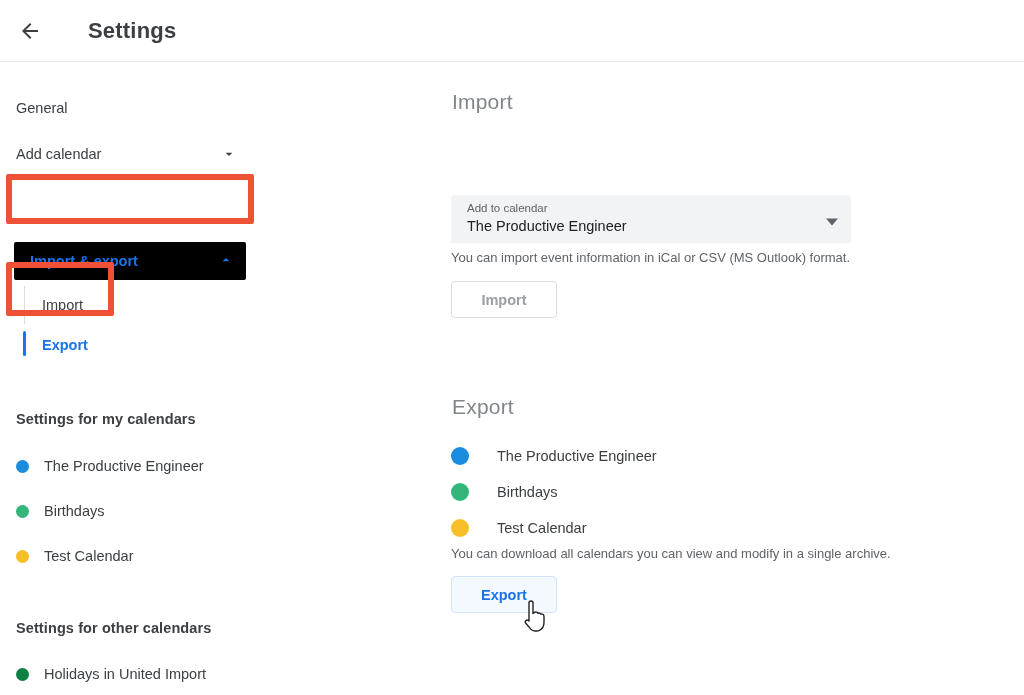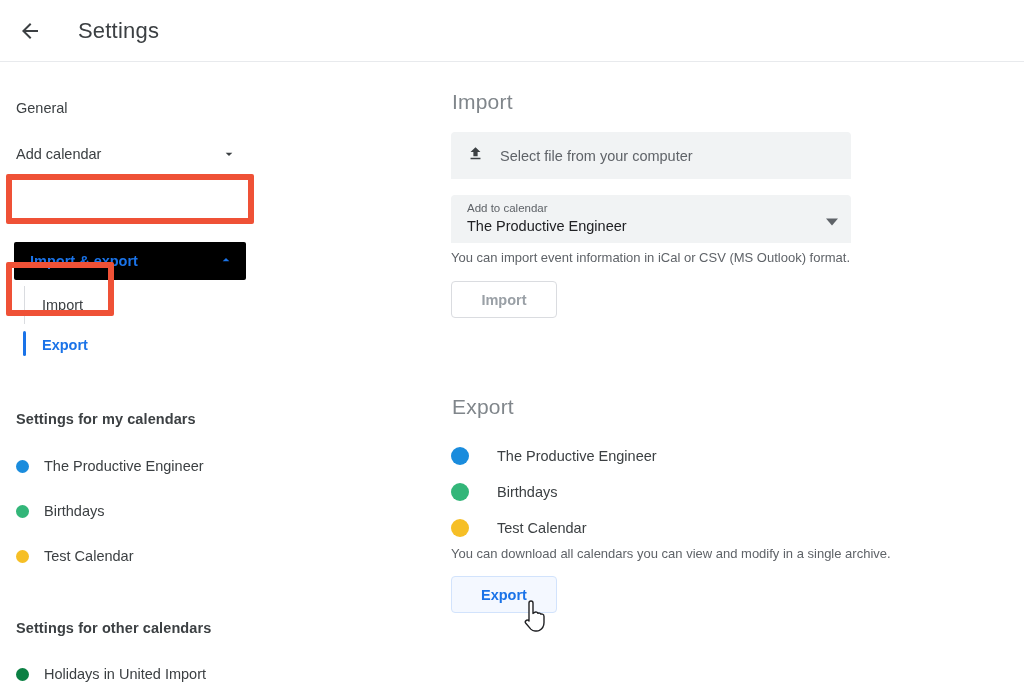--- a/index.html
+++ b/index.html
@@ -18,22 +18,22 @@
     background: #fff; border-bottom: 1px solid #e8eaed;
     display: flex; align-items: center;
   }
   .back-btn {
     width: 40px; height: 40px; margin-left: 10px;
     display: flex; align-items: center; justify-content: center;
     border-radius: 50%; cursor: pointer;
   }
   .back-btn svg { display: block; }
   .header-title {
-    margin-left: 28px; font-size: 22px; color: #3c4043;
-    font-weight: 400; letter-spacing: .2px;
+    margin-left: 38px; font-size: 22px; color: #3c4043;
+    font-weight: 700; letter-spacing: .2px;
   }
 
   
   .sidebar { position: absolute; top: 62px; left: 0; width: 430px; height: 633px; }
 
   .nav-row {
     position: relative; display: flex; align-items: center;
     height: 36px; padding: 0 24px 0 16px;
     font-size: 14.5px; color: #3c4043; cursor: pointer;
   }
@@ -233,28 +233,20 @@
     </div>
   </div>
 
   <div class="annot" id="annot-importexport"></div>
   <div class="annot" id="annot-export"></div>
 
   <div class="content">
 
     <div class="content-heading" id="heading-import">Import</div>
 
-    <div class="file-field">
-      <span>
-        <svg width="17" height="17" viewBox="0 0 24 24">
-          <path d="M9 16h6v-6h4l-7-7-7 7h4v6zm-4 2h14v2H5v-2z" fill="#3c4043"></path>
-        </svg>
-      </span>
-      <span class="ff-label">Select file from your computer</span>
-    </div>
 
     <div class="select-field">
       <div class="sf-label">Add to calendar</div>
       <div class="sf-value">The Productive Engineer</div>
       <span class="sf-caret">
         <svg width="12" height="12" viewBox="0 0 10 6">
             <path d="M0 0l5 6 5-6z" fill="#5f6368"></path>
           </svg>
       </span>
     </div>

